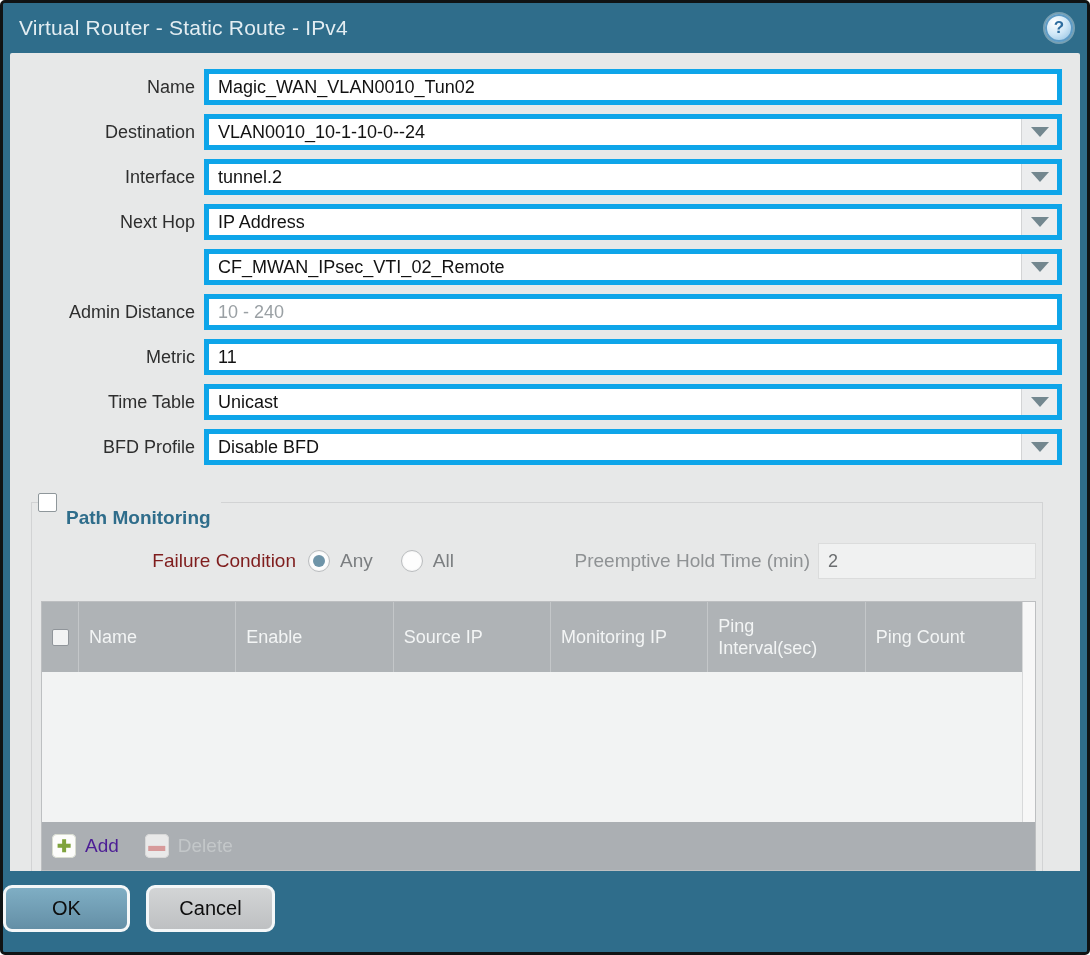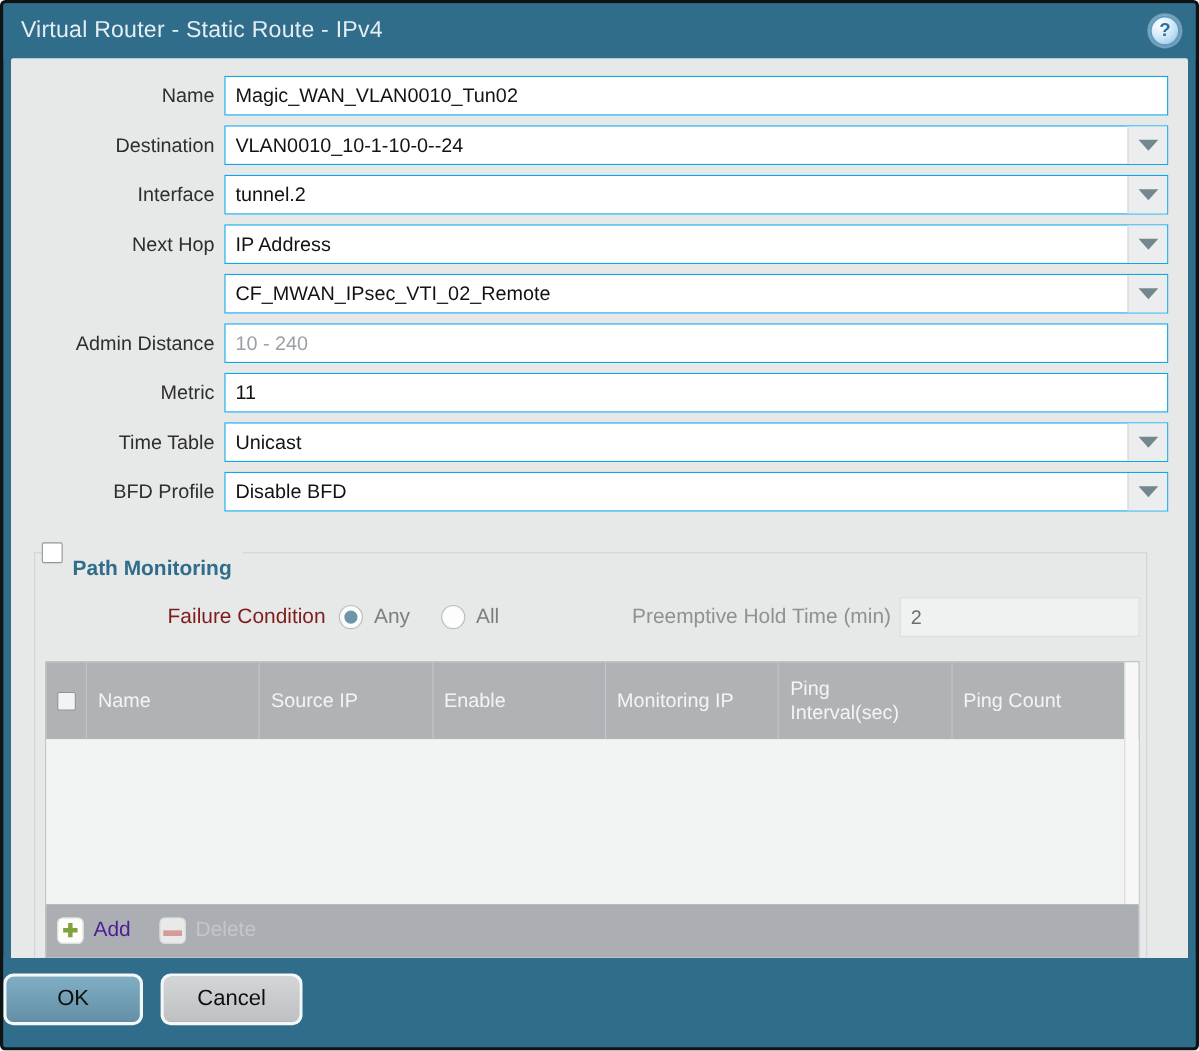--- a/index.html
+++ b/index.html
@@ -53,21 +53,21 @@
   }
   .form-label {
     flex: 0 0 194px; text-align: right;
     padding-right: 9px;
     color: #2e2e2e; font-size: 18px;
   }
   .field {
     flex: 1 1 auto; height: 36px;
     display: flex; align-items: stretch;
     background: #ffffff;
-    border: 1px solid #0ea5e9;
+    border: 5px solid #0ea5e9;
   }
   .field input {
     flex: 1 1 auto; border: none; outline: none;
     padding: 0 9px; font-size: 18px; color: #121212;
     font-family: "Liberation Sans", sans-serif;
     background: transparent;
   }
   .field input::placeholder { color: #9aa0a4; }
   .dd-btn {
     flex: 0 0 36px;
@@ -351,22 +351,22 @@
           <input type="text" value="2" style="">
         </div>
       </div>
 
       <div class="tbl">
         <div class="tbl-header">
           <div class="cb-cell">
             <span class="hdr-checkbox"></span>
           </div>
           <div class="col">Name</div>
+          <div class="col">Enable</div>
           <div class="col">Source IP</div>
-          <div class="col">Enable</div>
           <div class="col">Monitoring IP</div>
           <div class="col">Ping Interval(sec)</div>
           <div class="col">Ping Count</div>
         </div>
         <div class="tbl-body"></div>
         <div class="tbl-scroll-track"></div>
         <div class="tbl-footer">
           <span class="tool-btn">
             <span class="tool-ico add-ico">✚</span>
             <span class="tool-label add-label">Add</span>

